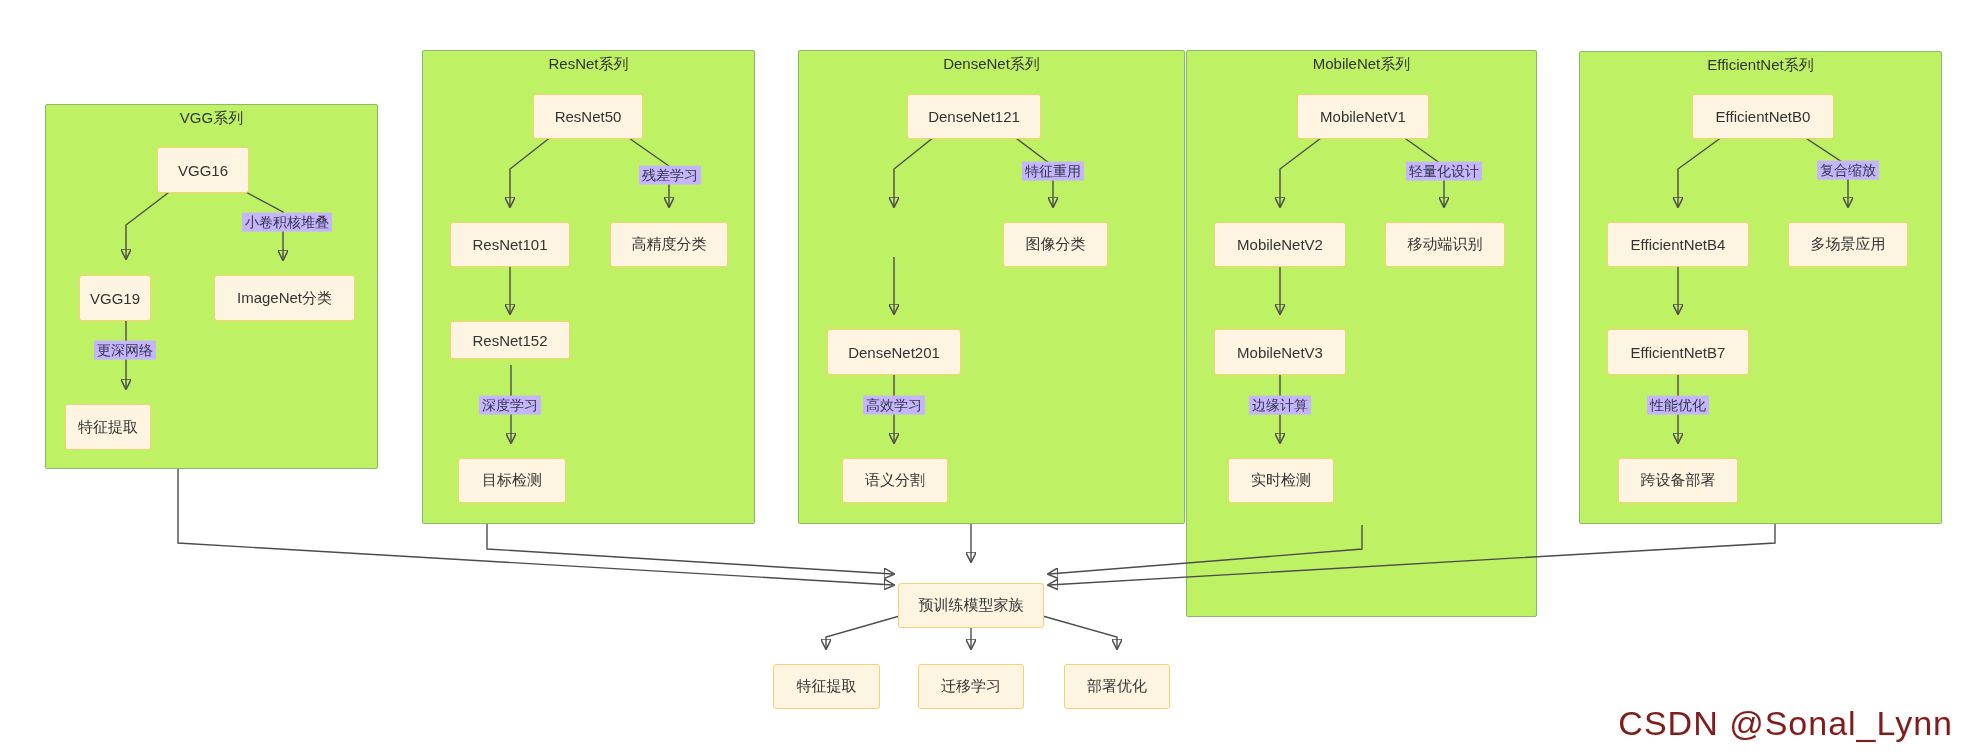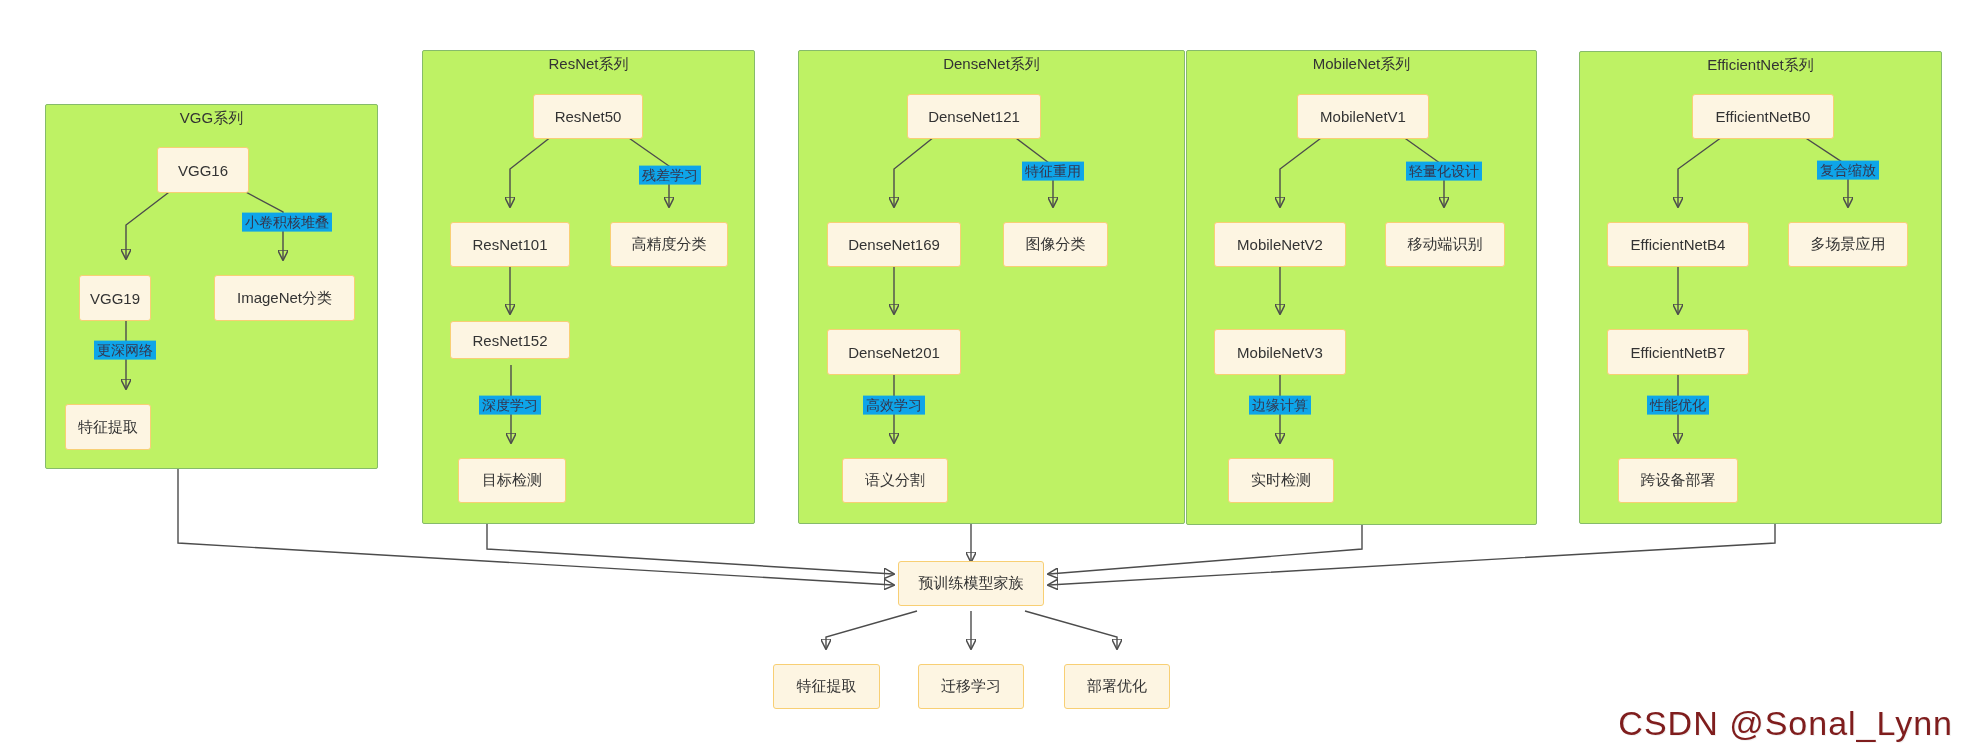--- a/index.html
+++ b/index.html
@@ -19,21 +19,21 @@
   svg.edges { position:absolute; left:0; top:0; z-index:1; }
   svg.edges path { fill:none; stroke:#4c4c4c; stroke-width:1.4; }
   .node {
     position:absolute; background:#fdf5e2; border:1.6px solid #f8cf74;
     border-radius:3px; box-sizing:border-box;
     display:flex; align-items:center; justify-content:center;
     font-size:15px; color:#333333; z-index:2; white-space:nowrap;margin-top:11px;
   }
   .edge-label {
     position:absolute; transform:translate(-50%,-50%);
-    background:#0ea5e9; color:#35354d; font-size:14px; line-height:1.2;
+    background:#c4b5fd; color:#35354d; font-size:14px; line-height:1.2;
     padding:1px 3px; z-index:3; white-space:nowrap;
   }
   .watermark {
     position:absolute; right:18px; bottom:10px; font-size:34px;
     color:#7f1d1d; letter-spacing:1px; z-index:4;
     text-shadow:1px 1px 0 #f2f2f2;
   }
 </style>
 </head>
 <body>
@@ -42,21 +42,21 @@
 
   <div class="cluster" style="left:45px;top:104px;width:333px;height:365px">
     <div class="cluster-title">VGG系列</div>
   </div>
   <div class="cluster" style="left:422px;top:50px;width:333px;height:474px">
     <div class="cluster-title">ResNet系列</div>
   </div>
   <div class="cluster" style="left:798px;top:50px;width:387px;height:474px">
     <div class="cluster-title">DenseNet系列</div>
   </div>
-  <div class="cluster" style="left:1186px;top:50px;width:351px;height:475px">
+  <div class="cluster" style="left:1186px;top:50px;width:351px;height:567px">
     <div class="cluster-title">MobileNet系列</div>
   </div>
   <div class="cluster" style="left:1579px;top:51px;width:363px;height:473px">
     <div class="cluster-title">EfficientNet系列</div>
   </div>
 
   <svg class="edges" width="1971" height="753">
     <defs>
       <marker id="arrow" viewBox="0 0 10 10" refX="8.5" refY="5" markerWidth="7.5" markerHeight="7.5" orient="auto-start-reverse">
         <path d="M0,0 L10,5 L0,10 z" fill="#383838" stroke="none"></path>
@@ -103,38 +103,37 @@
   <div class="node" style="left:214px;top:264px;width:141px;height:46px">ImageNet分类</div>
   <div class="node" style="left:65px;top:393px;width:86px;height:46px">特征提取</div>
 
   <div class="node" style="left:533px;top:83px;width:110px;height:45px">ResNet50</div>
   <div class="node" style="left:450px;top:211px;width:120px;height:45px">ResNet101</div>
   <div class="node" style="left:610px;top:211px;width:118px;height:45px">高精度分类</div>
   <div class="node" style="left:450px;top:310px;width:120px;height:38px">ResNet152</div>
   <div class="node" style="left:458px;top:447px;width:108px;height:45px">目标检测</div>
 
   <div class="node" style="left:907px;top:83px;width:134px;height:45px">DenseNet121</div>
-  <div class="node" style="left:827px;top:211px;width:134px;height:45px">DenseNet169</div>
   <div class="node" style="left:1003px;top:211px;width:105px;height:45px">图像分类</div>
   <div class="node" style="left:827px;top:318px;width:134px;height:46px">DenseNet201</div>
   <div class="node" style="left:842px;top:447px;width:106px;height:45px">语义分割</div>
 
   <div class="node" style="left:1297px;top:83px;width:132px;height:45px">MobileNetV1</div>
   <div class="node" style="left:1214px;top:211px;width:132px;height:45px">MobileNetV2</div>
   <div class="node" style="left:1385px;top:211px;width:120px;height:45px">移动端识别</div>
   <div class="node" style="left:1214px;top:318px;width:132px;height:46px">MobileNetV3</div>
   <div class="node" style="left:1228px;top:447px;width:106px;height:45px">实时检测</div>
 
   <div class="node" style="left:1692px;top:83px;width:142px;height:45px">EfficientNetB0</div>
   <div class="node" style="left:1607px;top:211px;width:142px;height:45px">EfficientNetB4</div>
   <div class="node" style="left:1788px;top:211px;width:120px;height:45px">多场景应用</div>
   <div class="node" style="left:1607px;top:318px;width:142px;height:46px">EfficientNetB7</div>
   <div class="node" style="left:1618px;top:447px;width:120px;height:45px">跨设备部署</div>
 
-  <div class="node" style="left:898px;top:550px;width:146px;height:45px">预训练模型家族</div>
+  <div class="node" style="left:898px;top:572px;width:146px;height:45px">预训练模型家族</div>
   <div class="node" style="left:773px;top:653px;width:107px;height:45px">特征提取</div>
   <div class="node" style="left:918px;top:653px;width:106px;height:45px">迁移学习</div>
   <div class="node" style="left:1064px;top:653px;width:106px;height:45px">部署优化</div>
 
   <div class="edge-label" style="left:287px;top:222px">小卷积核堆叠</div>
   <div class="edge-label" style="left:125px;top:350px">更深网络</div>
   <div class="edge-label" style="left:670px;top:175px">残差学习</div>
   <div class="edge-label" style="left:510px;top:405px">深度学习</div>
   <div class="edge-label" style="left:1053px;top:171px">特征重用</div>
   <div class="edge-label" style="left:894px;top:405px">高效学习</div>

